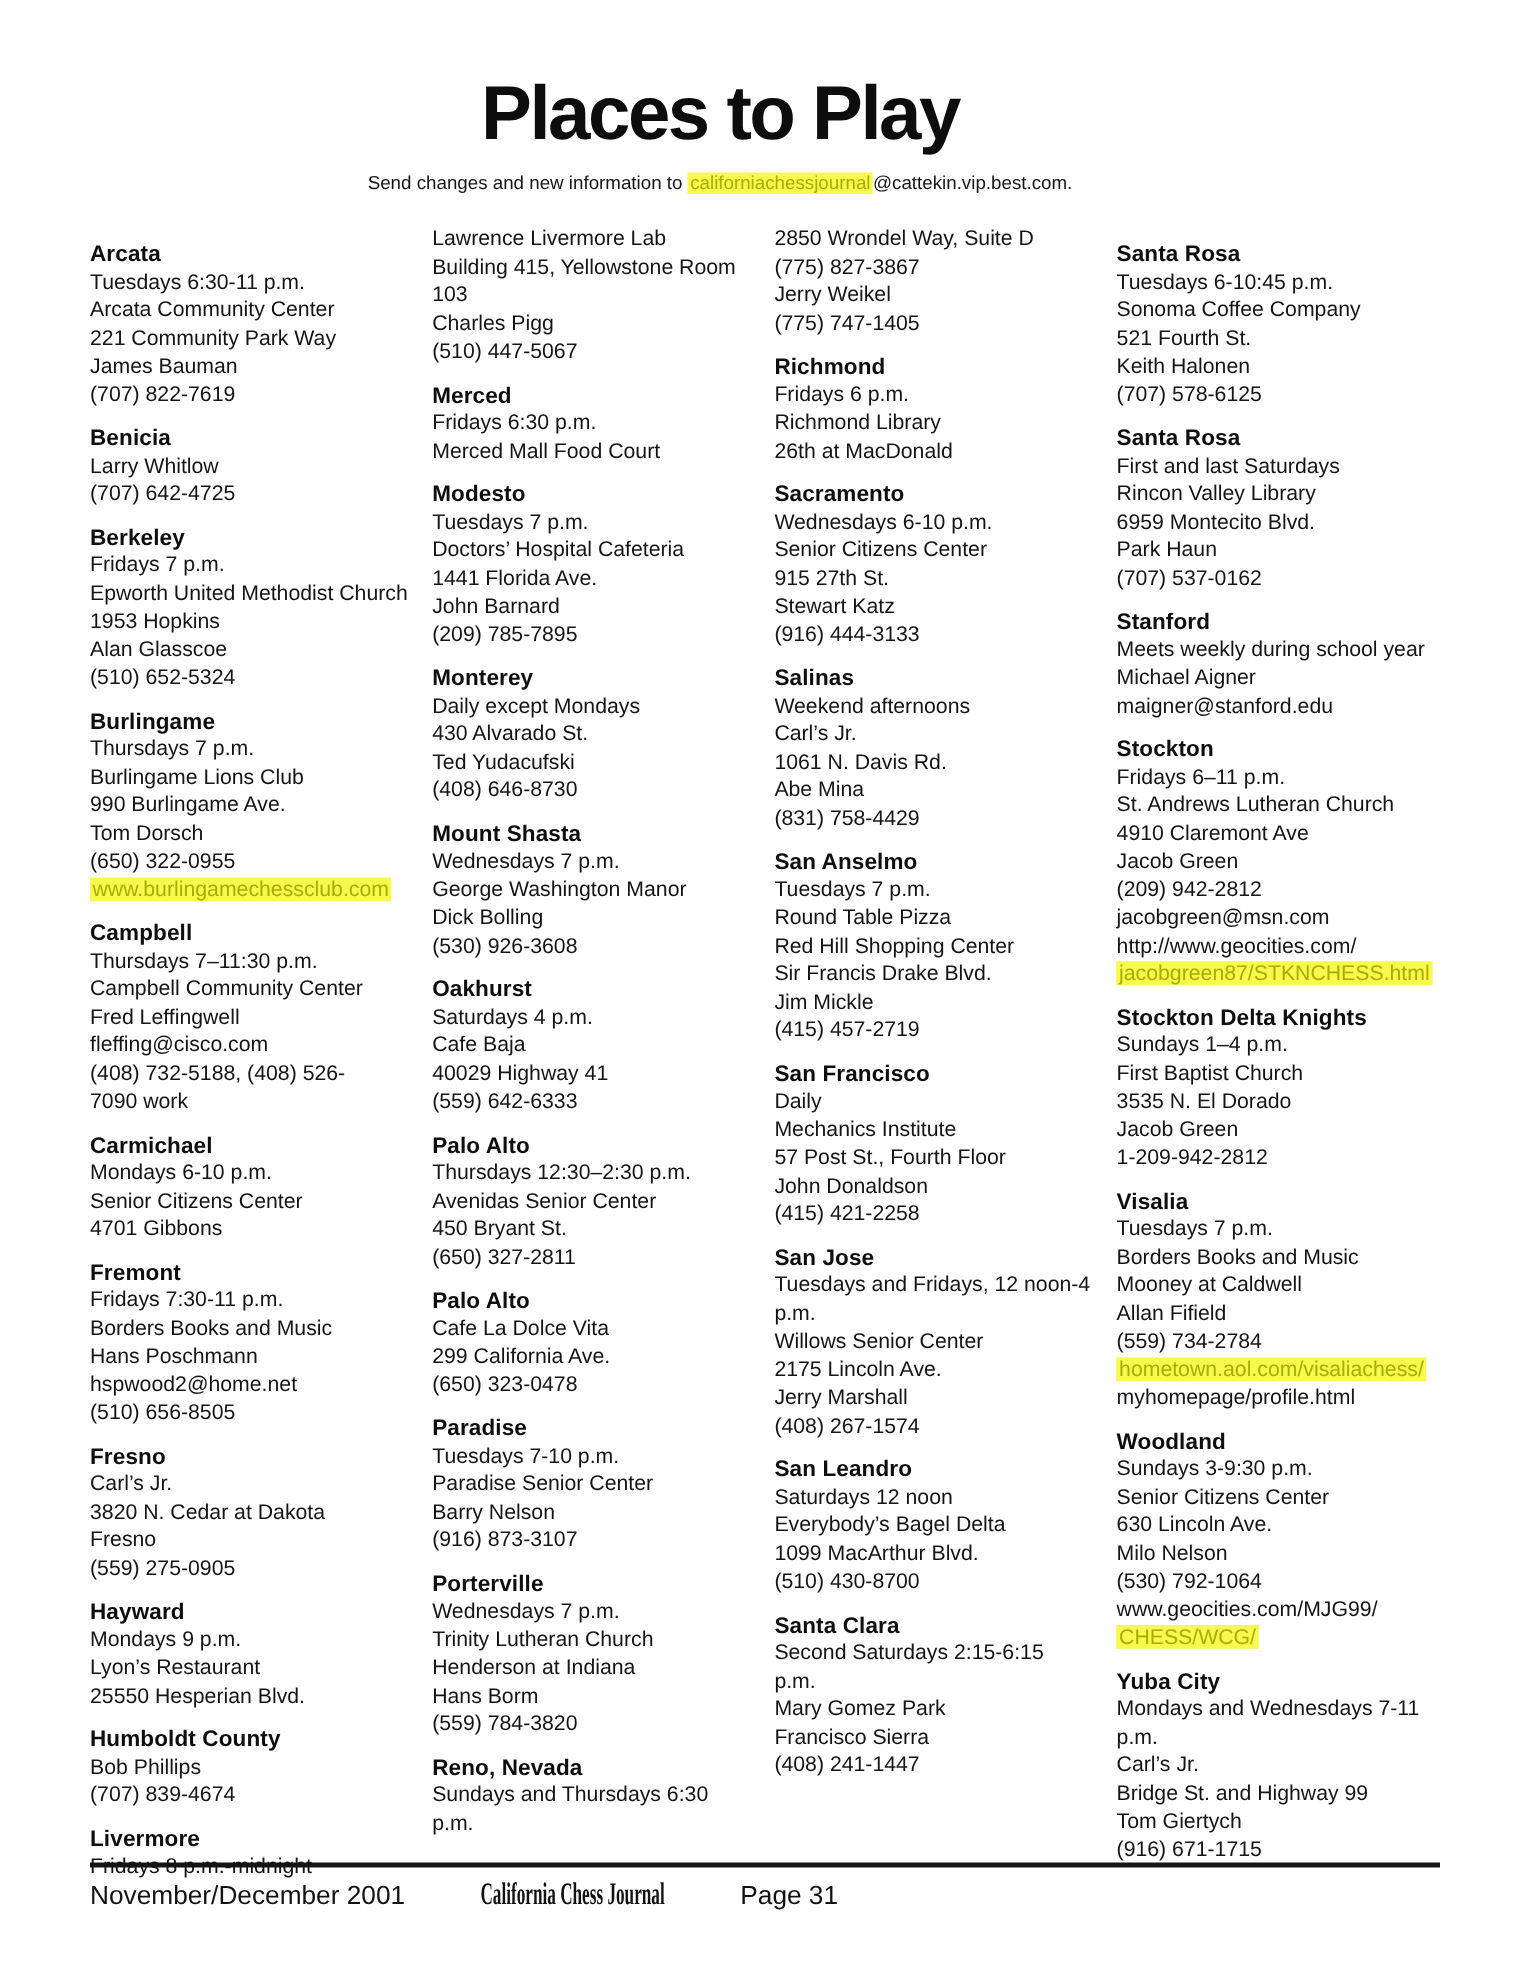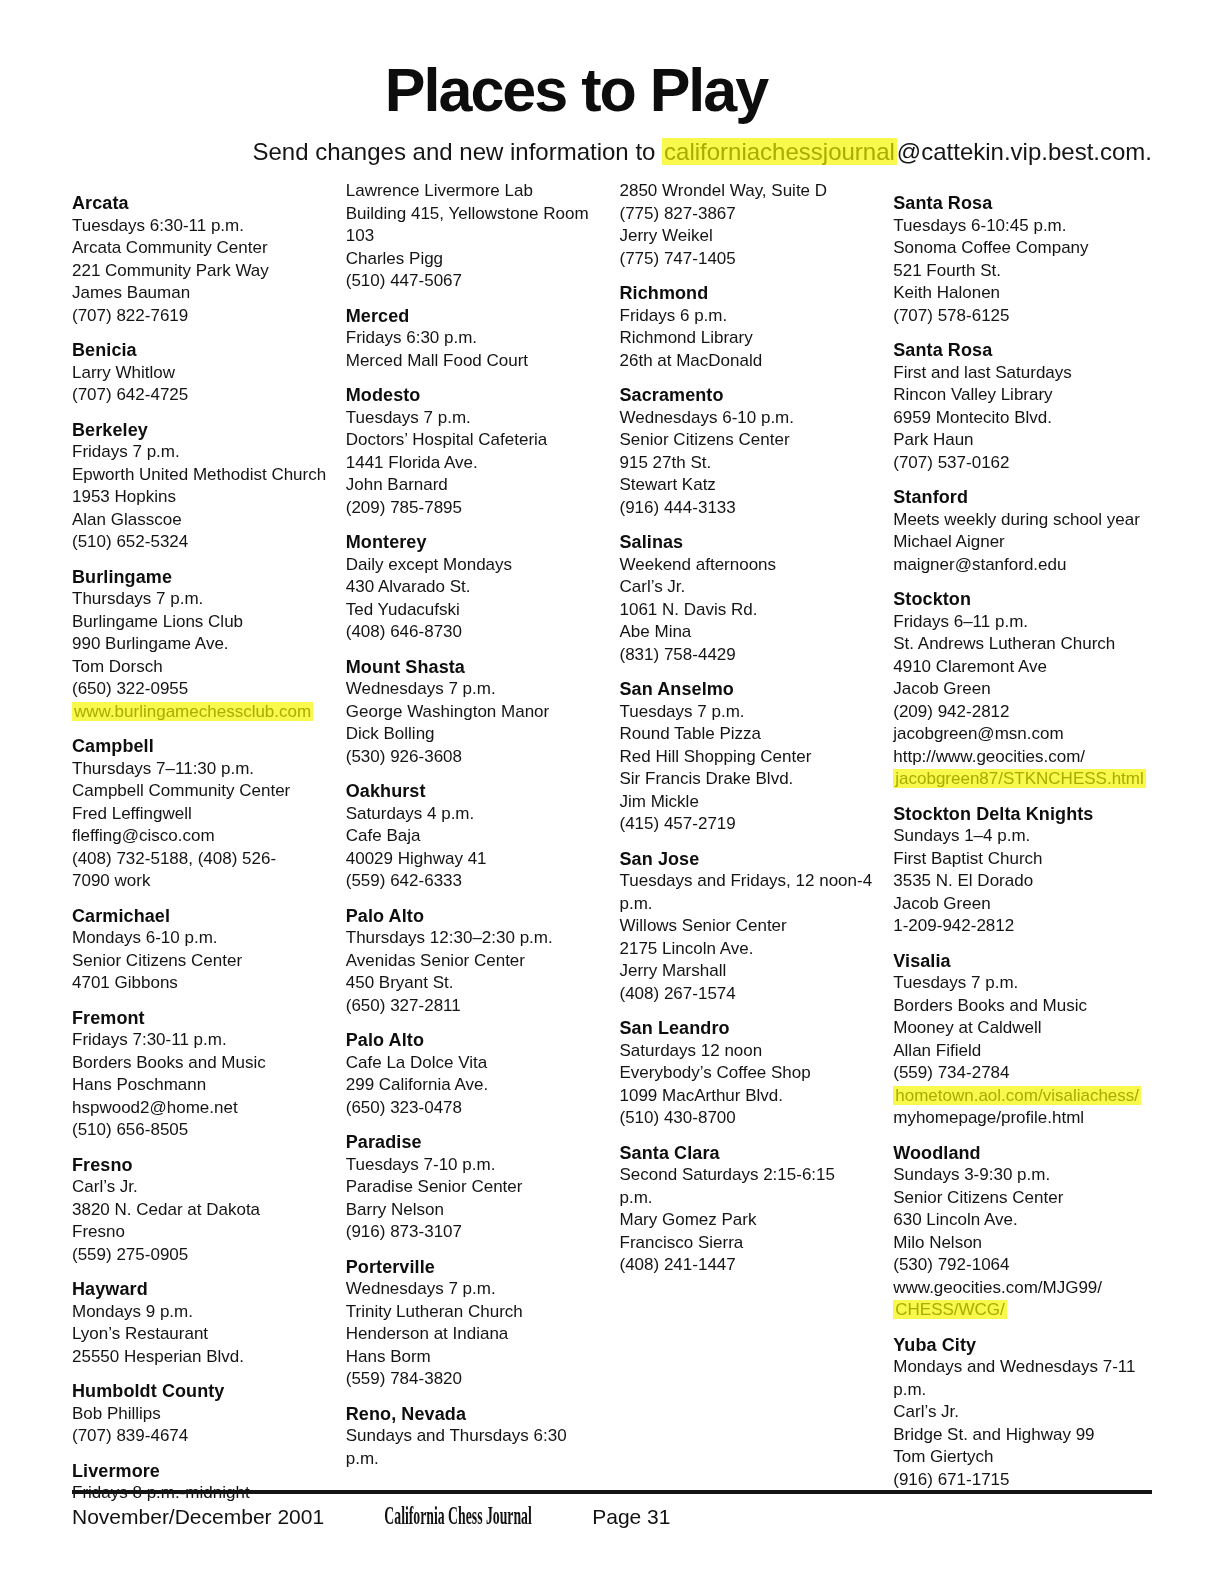--- a/index.html
+++ b/index.html
@@ -27,22 +27,22 @@
     letter-spacing: -2px;
     color: #0d0d0d;
     margin: 0;
     line-height: 1.05;
   }
   .subtitle {
     position: absolute;
     top: 138px;
     left: 0;
     width: 100%;
-    text-align: right;
-    font-size: 24px;
+    text-align: center;
+    font-size: 15px;
     color: #151515;
     margin: 0;
   }
   .hl {
     background: var(--hl-bg, #f8f84d);
     color: var(--hl-text, #a9ad00);
     padding: 0 2px;
   }
   .columns {
     position: absolute;
@@ -290,32 +290,40 @@
         <div class="block">
           <div class="heading">San Anselmo</div>
           <div class="line">Tuesdays 7 p.m.</div>
           <div class="line">Round Table Pizza</div>
           <div class="line">Red Hill Shopping Center</div>
           <div class="line">Sir Francis Drake Blvd.</div>
           <div class="line">Jim Mickle</div>
           <div class="line">(415) 457-2719</div>
         </div>
         <div class="block">
+          <div class="heading">San Francisco</div>
+          <div class="line">Daily</div>
+          <div class="line">Mechanics Institute</div>
+          <div class="line">57 Post St., Fourth Floor</div>
+          <div class="line">John Donaldson</div>
+          <div class="line">(415) 421-2258</div>
+        </div>
+        <div class="block">
           <div class="heading">San Jose</div>
           <div class="line">Tuesdays and Fridays, 12 noon-4</div>
           <div class="line">p.m.</div>
           <div class="line">Willows Senior Center</div>
           <div class="line">2175 Lincoln Ave.</div>
           <div class="line">Jerry Marshall</div>
           <div class="line">(408) 267-1574</div>
         </div>
         <div class="block">
           <div class="heading">San Leandro</div>
           <div class="line">Saturdays 12 noon</div>
-          <div class="line">Everybody’s Coffee Shop</div>
+          <div class="line">Everybody’s Bagel Delta</div>
           <div class="line">1099 MacArthur Blvd.</div>
           <div class="line">(510) 430-8700</div>
         </div>
         <div class="block">
           <div class="heading">Santa Clara</div>
           <div class="line">Second Saturdays 2:15-6:15</div>
           <div class="line">p.m.</div>
           <div class="line">Mary Gomez Park</div>
           <div class="line">Francisco Sierra</div>
           <div class="line">(408) 241-1447</div>

